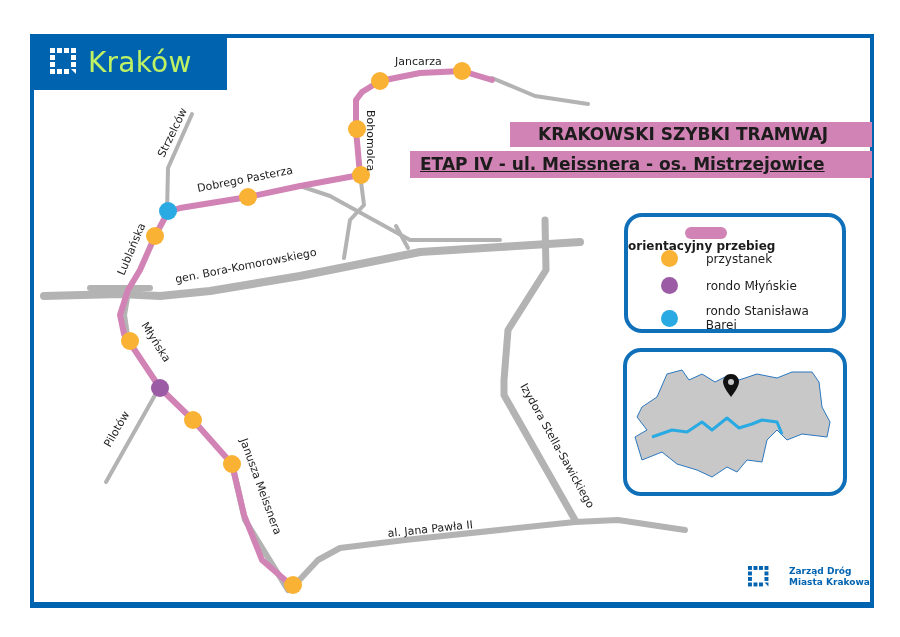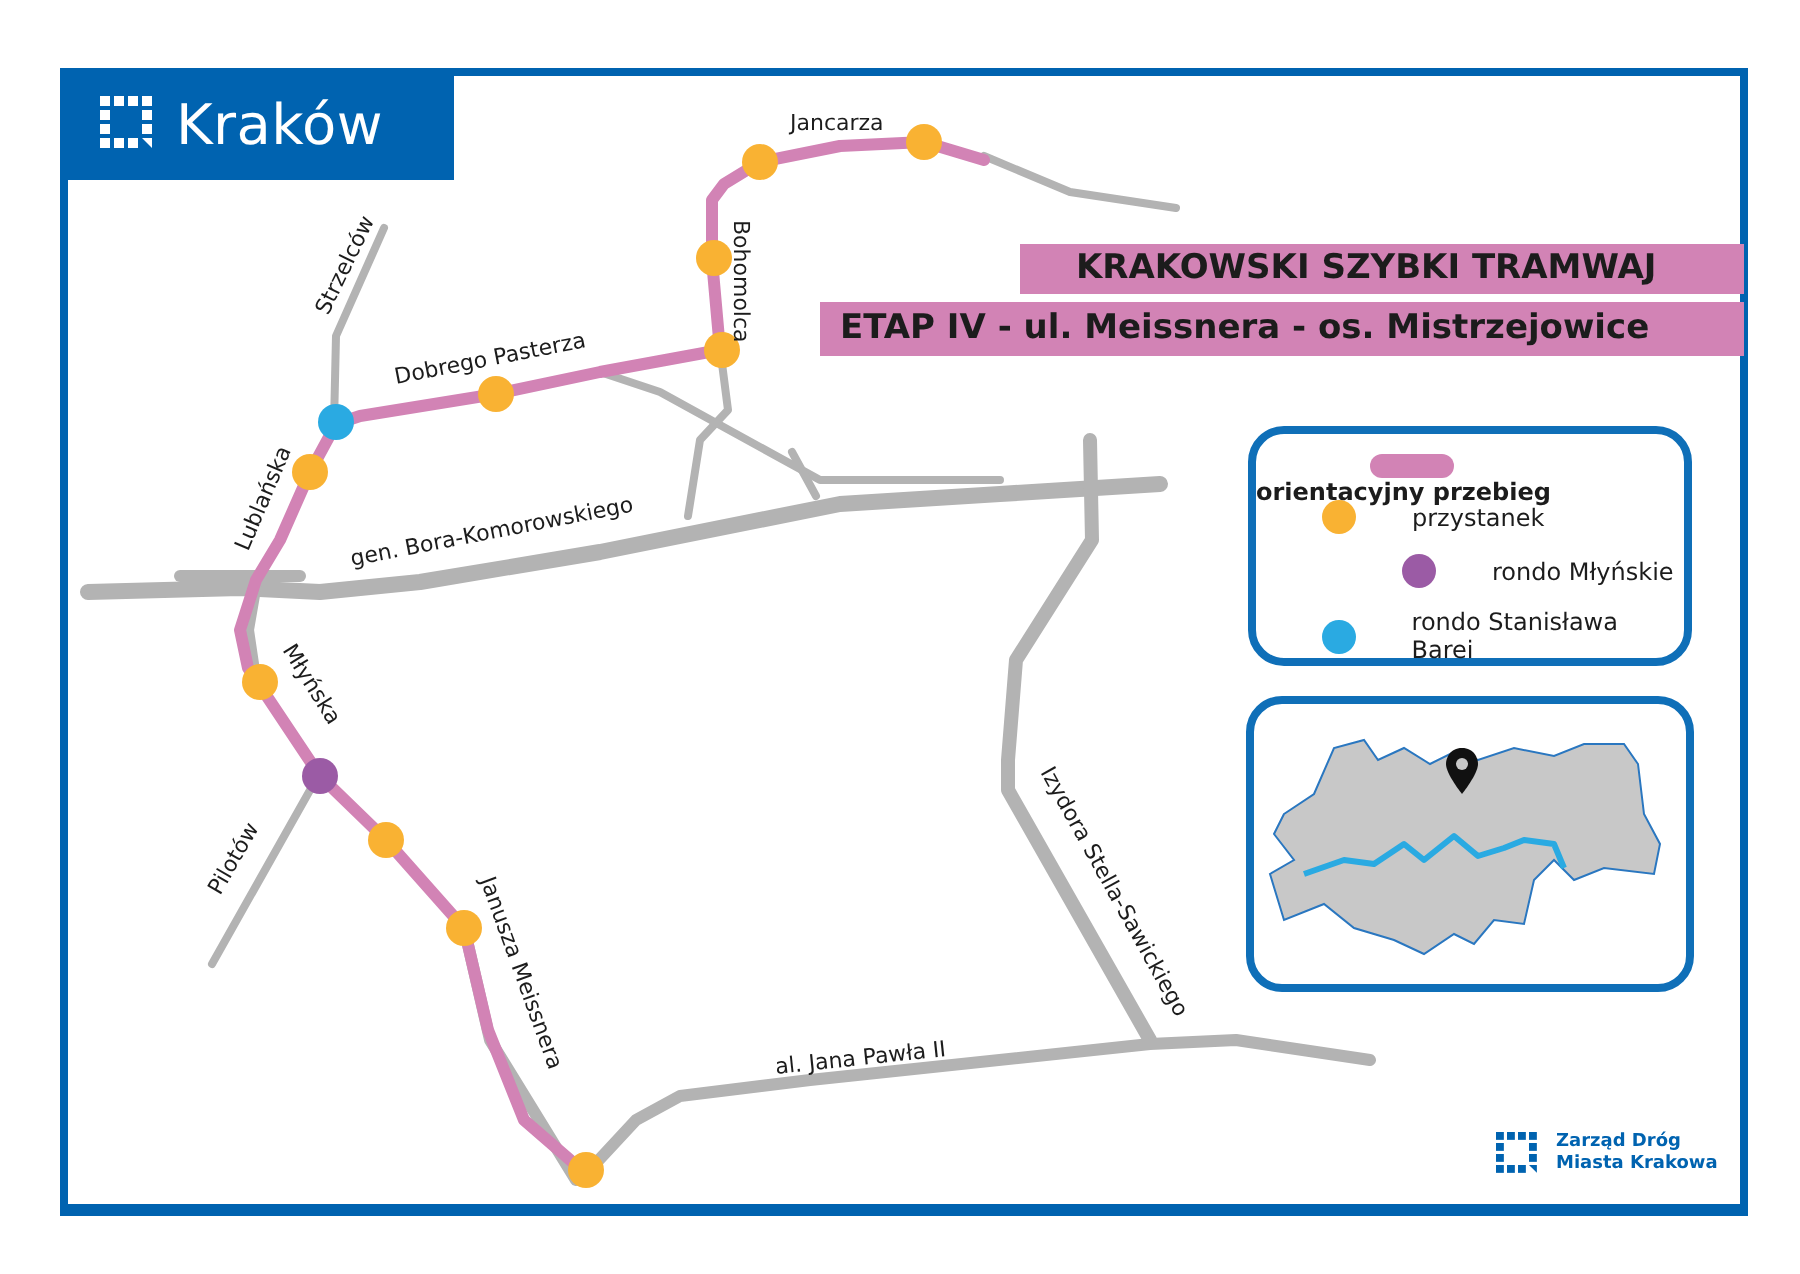--- a/index.html
+++ b/index.html
@@ -1,28 +1,28 @@
 <!DOCTYPE html>
 <html><head>
 <meta charset="utf-8">
 <style>
   html,body{margin:0;padding:0;background:#fff;}
   body{width:900px;height:637px;position:relative;overflow:hidden;font-family:"DejaVu Sans","Liberation Sans",sans-serif;}
   .frame{position:absolute;left:30px;top:34px;width:836px;height:564px;border:4px solid #0063b0;border-bottom-width:6px;background:#fff;}
   .logo{position:absolute;left:30px;top:34px;width:197px;height:56px;background:#0063b0;display:flex;align-items:center;gap:10px;padding-left:20px;box-sizing:border-box;}
-  .logo-text{color:#ffffff;font-size:28px;font-weight:normal;letter-spacing:0.2px;}
+  .logo-text{color:#bef264;font-size:28px;font-weight:normal;letter-spacing:0.2px;}
   svg.map{position:absolute;left:0;top:0;}
   .title1{position:absolute;left:510px;top:122px;width:362px;height:25px;background:#d283b5;color:#1c1c1c;font-weight:bold;font-size:17px;line-height:25px;padding-left:28px;box-sizing:border-box;}
-  .title2{position:absolute;left:410px;top:151px;width:462px;height:27px;background:#d283b5;color:#1c1c1c;font-weight:bold;font-size:17px;line-height:27px;padding-left:10px;box-sizing:border-box;}
+  .title2{position:absolute;left:410px;top:151px;width:462px;height:27px;background:#d283b5;color:#1c1c1c;font-weight:bold;font-size:17px;line-height:27px;padding-left:10px;box-sizing:border-box;text-decoration:underline;}
   .legend{position:absolute;left:624px;top:213px;width:222px;height:120px;border:4px solid #0f6fb8;border-radius:18px;box-sizing:border-box;background:#fff;}
   .legend-row{position:absolute;left:0;display:flex;align-items:center;font-size:12px;color:#1c1c1c;}
   .swatch-line{width:42px;height:12px;border-radius:6px;background:#d283b5;margin-left:22px;margin-right:14px;}
   .swatch-dot{width:17px;height:17px;border-radius:50%;margin-left:33px;margin-right:28px;}
   .inset{position:absolute;left:623px;top:348px;width:224px;height:148px;border:4px solid #0f6fb8;border-radius:18px;box-sizing:border-box;background:#fff;overflow:hidden;}
-  .zdmk{position:absolute;left:748px;top:566px;display:flex;align-items:center;gap:8px;}
+  .zdmk{position:absolute;left:748px;top:566px;display:flex;align-items:center;gap:19px;}
   .zdmk-text{color:#0063b0;font-size:9px;font-weight:bold;line-height:11px;}
   .lbl{font-family:"DejaVu Sans","Liberation Sans",sans-serif;font-size:11px;fill:#1c1c1c;}
 </style>
 </head>
 <body>
 
 <div class="frame"></div>
 
 <svg class="map" width="900" height="637" viewBox="0 0 900 637">
 
@@ -104,21 +104,21 @@
 
 <div class="legend">
   <div class="legend-row" style="top:10px;flex-direction:column;">
     <span class="swatch-line"></span>
     <span style="font-weight:bold;">orientacyjny przebieg</span>
   </div>
   <div class="legend-row" style="top:33px;">
     <span class="swatch-dot" style="background:#f9b233;"></span>
     <span>przystanek</span>
   </div>
-  <div class="legend-row" style="top:60px;margin-left:40px;">
+  <div class="legend-row" style="top:60px;">
     <span class="swatch-dot" style="background:#9b5ba5;"></span>
     <span>rondo Młyńskie</span>
   </div>
   <div class="legend-row" style="top:87px;">
     <span class="swatch-dot" style="background:#2aaae2;"></span>
     <span>rondo Stanisława Barei</span>
   </div>
 </div>
 
 <div class="inset">

